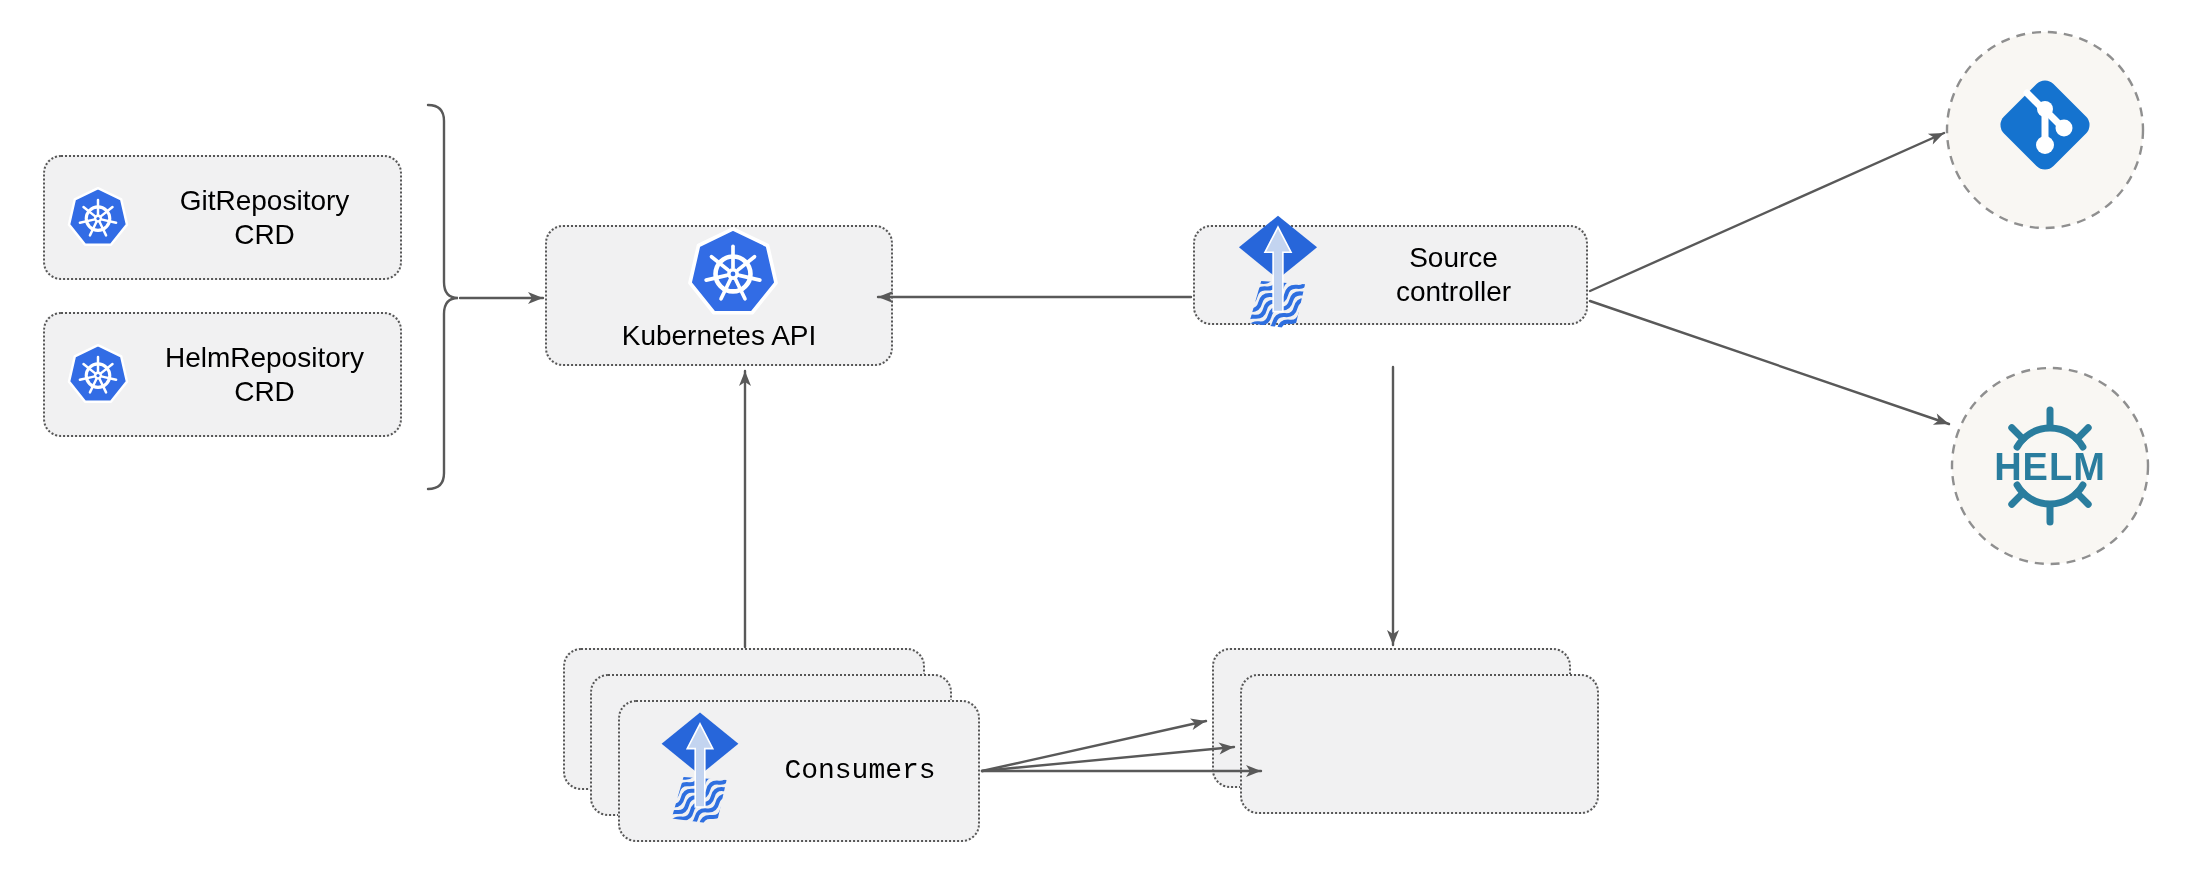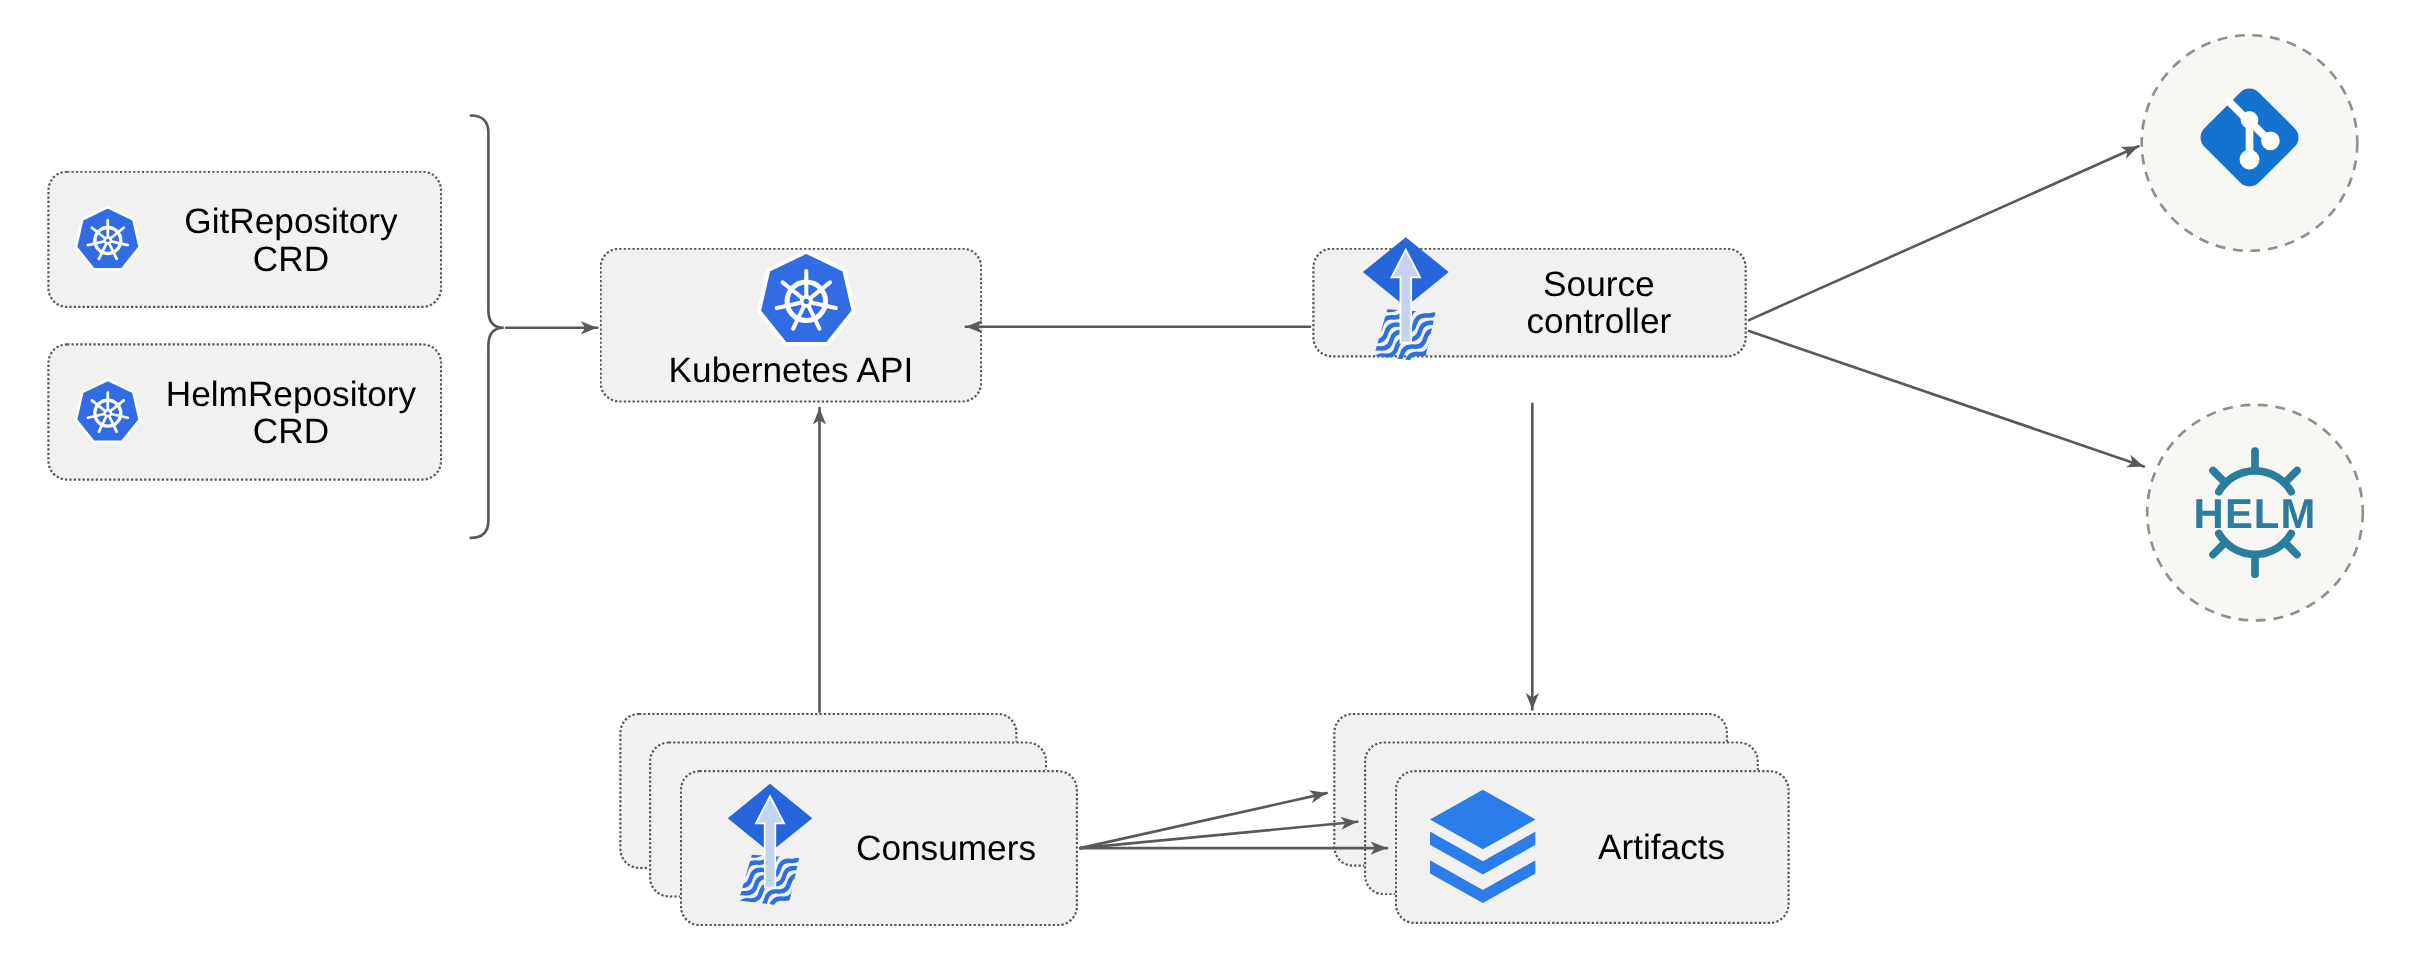--- a/index.html
+++ b/index.html
@@ -6,21 +6,21 @@
   .canvas {
     position:relative; width:2198px; height:878px; background:#ffffff;
     font-family:"Liberation Sans","DejaVu Sans",sans-serif; color:#000; overflow:hidden;
   }
   .node {
     position:absolute; box-sizing:border-box;
     background:#f1f1f2; border:2px dotted #565656; border-radius:18px;
     display:flex; align-items:center;
   }
   .node .label {
-    flex:1; text-align:center; font-size:32px; line-height:34px;
+    flex:1; text-align:center; font-size:28px; line-height:34px;
     white-space:pre-line; color:#000;
   }
   .node .icon { flex:0 0 auto; }
   .stack-layer {
     position:absolute; box-sizing:border-box;
     background:#f1f1f2; border:2px dotted #565656; border-radius:18px;
   }
   .overlay { position:absolute; left:0; top:0; z-index:6; pointer-events:none; }
   .circle-node { position:absolute; }
   svg text.helm-word {
@@ -114,35 +114,29 @@
   <div class="node" style="left:1193px; top:225px; width:395px; height:100px;">
     <svg class="icon" width="86" height="122" style="margin-left:40px">
         <use href="#sym-flux"></use>
       </svg>
     <div class="label">Source
 controller</div>
   </div>
 
   <div class="stack-layer" style="left:563px; top:648px; width:362px; height:142px;"></div>
   <div class="stack-layer" style="left:590px; top:674px; width:362px; height:142px;"></div>
-  <div class="node" style="left:618px; top:700px; width:362px; height:142px;">
+  <div class="node" style="left:618px; top:700px; width:362px; height:142px;font-family:Liberation Mono, monospace;">
     <svg class="icon" width="84" height="120" style="margin-left:38px">
         <use href="#sym-flux"></use>
       </svg>
     <div class="label">Consumers</div>
   </div>
 
   <div class="stack-layer" style="left:1212px; top:648px; width:359px; height:140px;"></div>
   <div class="stack-layer" style="left:1240px; top:674px; width:359px; height:140px;"></div>
-  <div class="node" style="left:1268px; top:700px; width:359px; height:140px;">
-    <svg class="icon" width="96" height="104" style="margin-left:30px">
-        <use href="#sym-layers"></use>
-      </svg>
-    <div class="label">Artifacts</div>
-  </div>
 
   <svg class="circle-node" style="left:1944px; top:29px;" width="202" height="202">
     <circle cx="101" cy="101" r="98" fill="#f9f7f3" stroke="#8f8f8f" stroke-width="2.4" stroke-dasharray="9 7"></circle>
     <g>
       <use href="#sym-git" x="51" y="46" width="100" height="100"></use>
     </g>
   </svg>
 
   <svg class="circle-node" style="left:1949px; top:365px;" width="202" height="202">
     <circle cx="101" cy="101" r="98" fill="#f9f7f3" stroke="#8f8f8f" stroke-width="2.4" stroke-dasharray="9 7"></circle>

